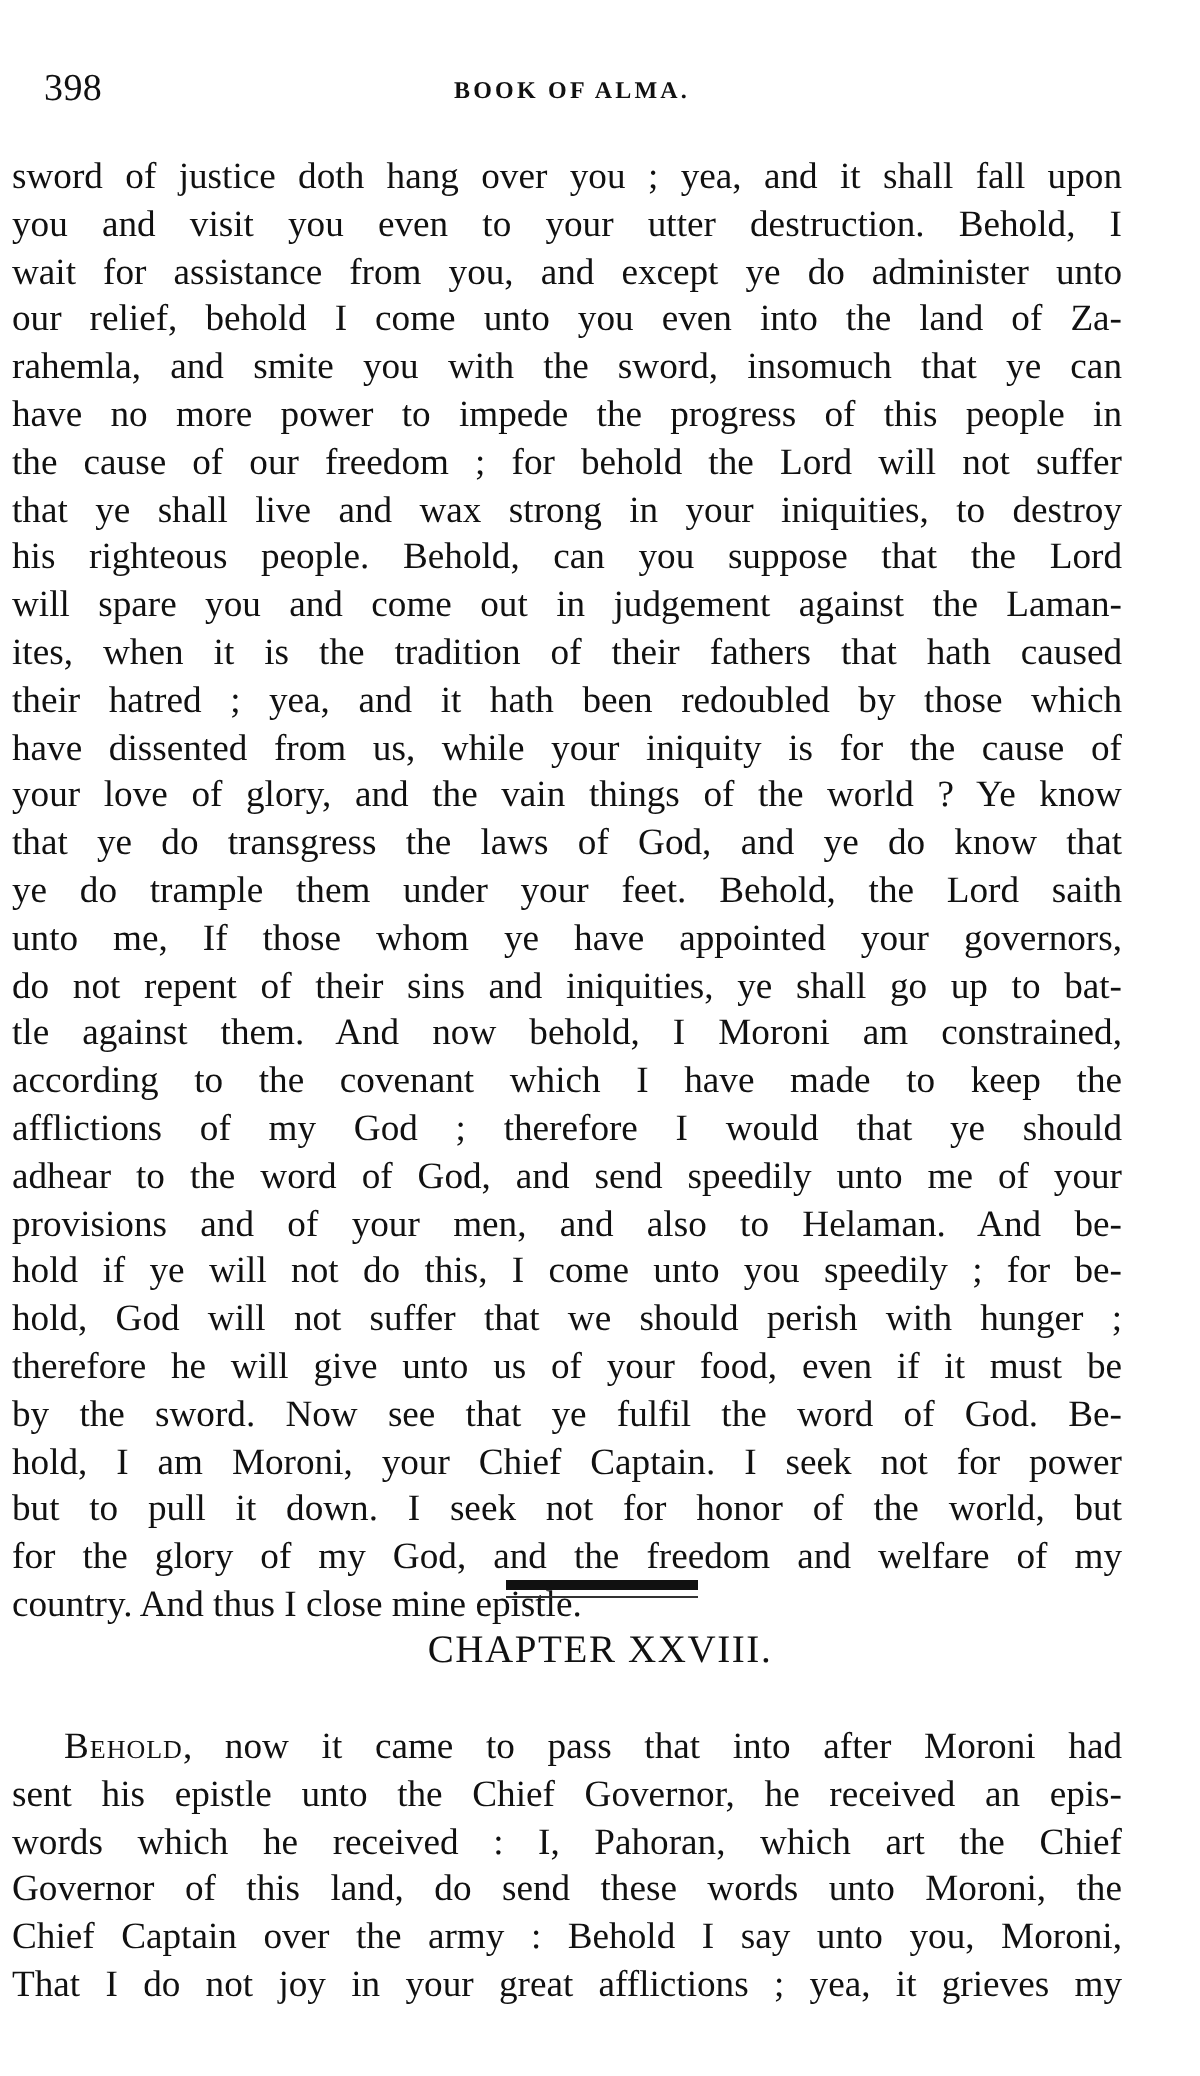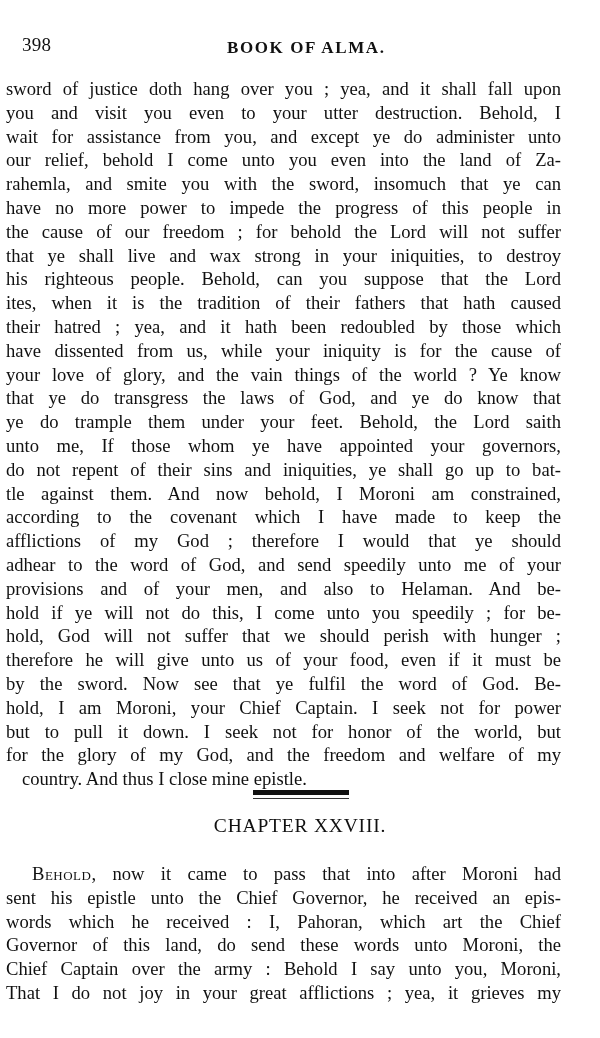--- a/index.html
+++ b/index.html
@@ -34,42 +34,41 @@
       left: 0;
       top: 0;
       font-size: 19px;
       font-weight: normal;
       letter-spacing: 0.2px;
     }
     .running-title {
       position: absolute;
       left: 205px;
       top: 4px;
-      font-size: 17px;
+      font-size: 12px;
       font-weight: bold;
       letter-spacing: 1.6px;
     }
     .text-block {
       position: absolute;
       left: 6px;
       width: 555px;
     }
     .line {
       display: block;
       height: 23.8px;
       line-height: 23.8px;
       font-size: 18.6px;
       white-space: nowrap;
       text-align: justify;
       text-align-last: justify;
       overflow: visible;
     }
     .line.last {
       text-align-last: left;
-      margin-left: 16px;
     }
     .block-1 { top: 77px; }
     .ornament {
       position: absolute;
       left: 253px;
       top: 790px;
       width: 96px;
       height: 12px;
     }
     .ornament .thick {
@@ -113,20 +112,21 @@
   <div class="text-block block-1">
     <span class="line">sword of justice doth hang over you ;  yea, and it shall fall upon</span>
     <span class="line">you and visit you  even  to your utter  destruction.   Behold, I</span>
     <span class="line">wait for assistance from you, and except ye do administer unto</span>
     <span class="line">our relief,  behold I come  unto you even  into the land of  Za-</span>
     <span class="line">rahemla, and smite you with the sword, insomuch that ye can</span>
     <span class="line">have no more  power to  impede the progress of this people in</span>
     <span class="line">the cause of our freedom ;  for behold  the Lord will not suffer</span>
     <span class="line">that ye shall live and wax  strong in your iniquities, to destroy</span>
     <span class="line">his righteous people.   Behold, can you suppose that the  Lord</span>
+    <span class="line">will spare you and come out in judgement against the Laman-</span>
     <span class="line">ites,  when it is the tradition of their fathers that hath  caused</span>
     <span class="line">their hatred ;  yea, and it hath been redoubled by those  which</span>
     <span class="line">have dissented from us, while your iniquity is for the cause  of</span>
     <span class="line">your love of glory, and the vain things of the world ?    Ye know</span>
     <span class="line">that ye do transgress the laws  of  God, and ye  do  know  that</span>
     <span class="line">ye do trample them under your feet.   Behold,  the Lord saith</span>
     <span class="line">unto me, If  those  whom  ye  have  appointed  your  governors,</span>
     <span class="line">do not repent of their sins and iniquities,  ye shall go up to bat-</span>
     <span class="line">tle against them.    And now behold, I Moroni am constrained,</span>
     <span class="line">according  to  the  covenant  which  I  have  made  to  keep  the</span>

